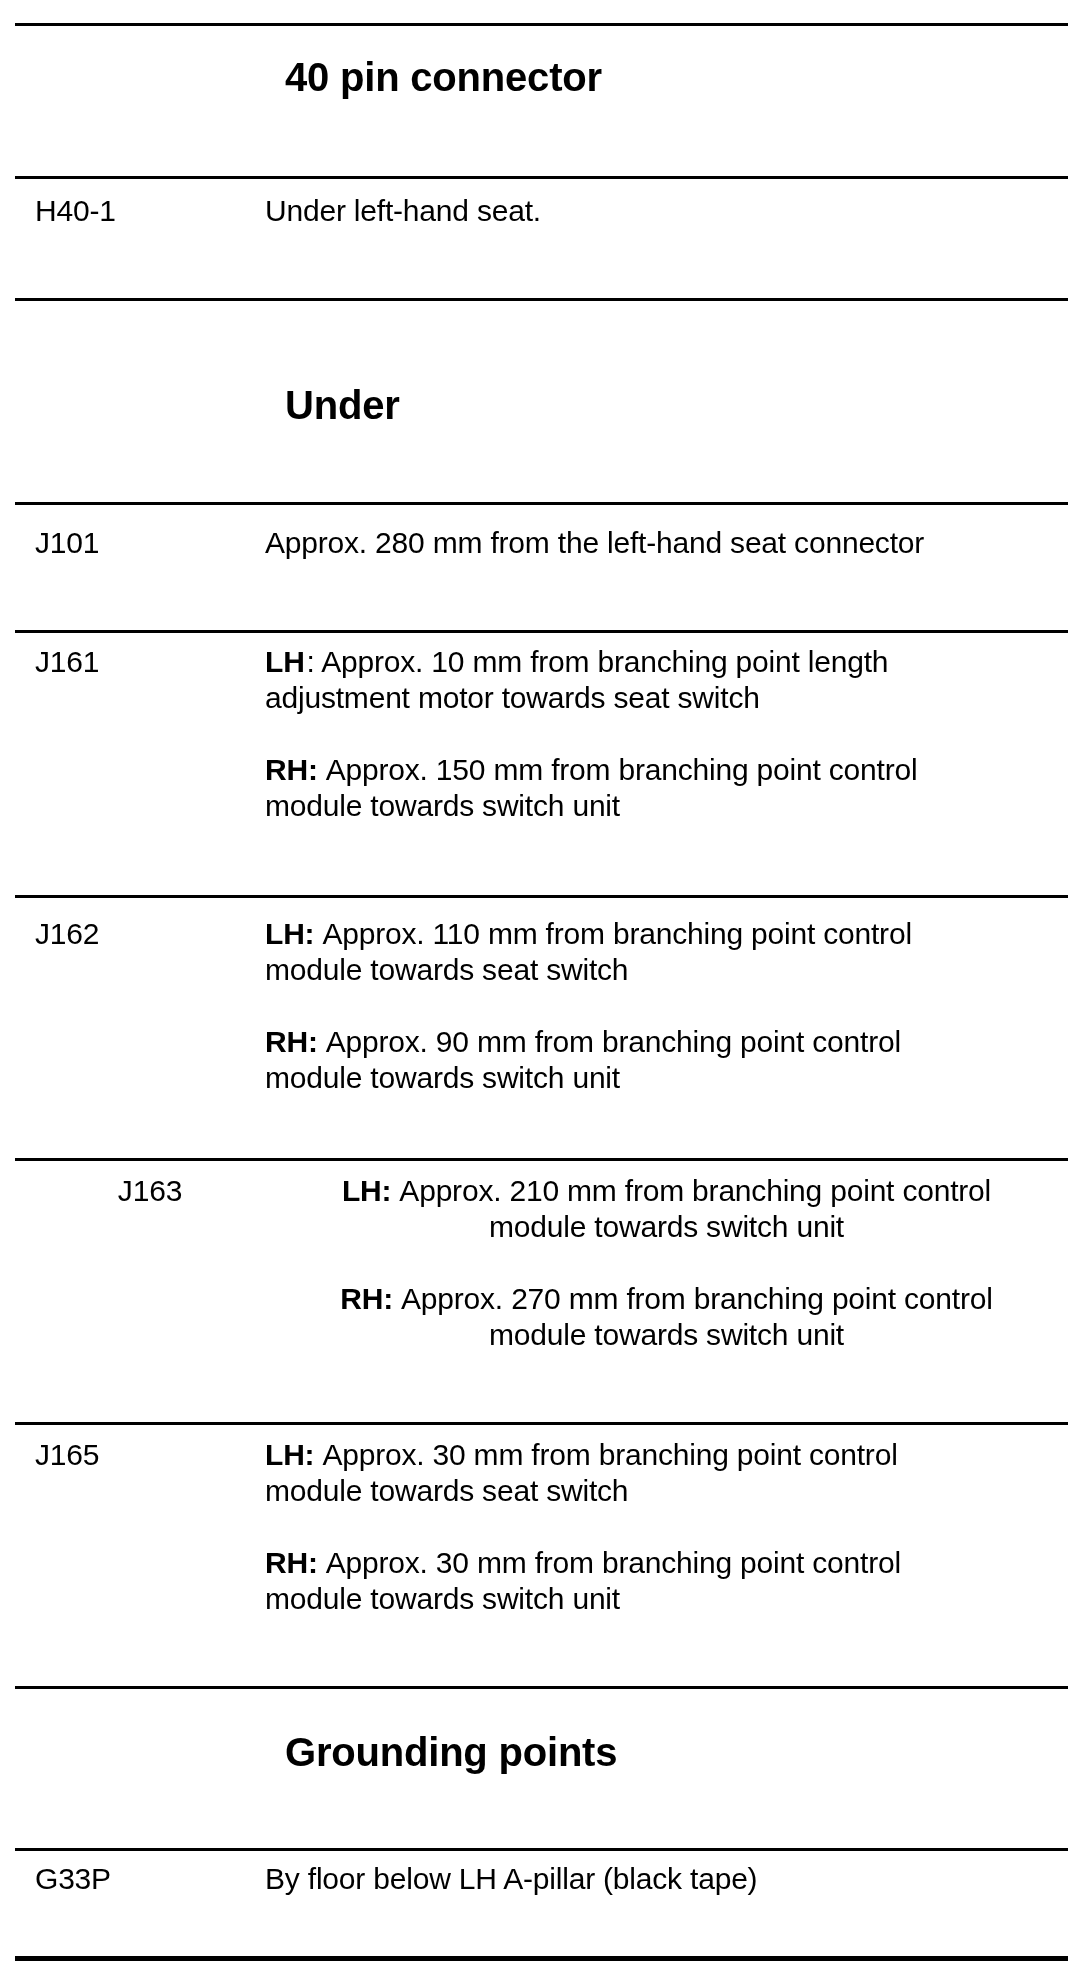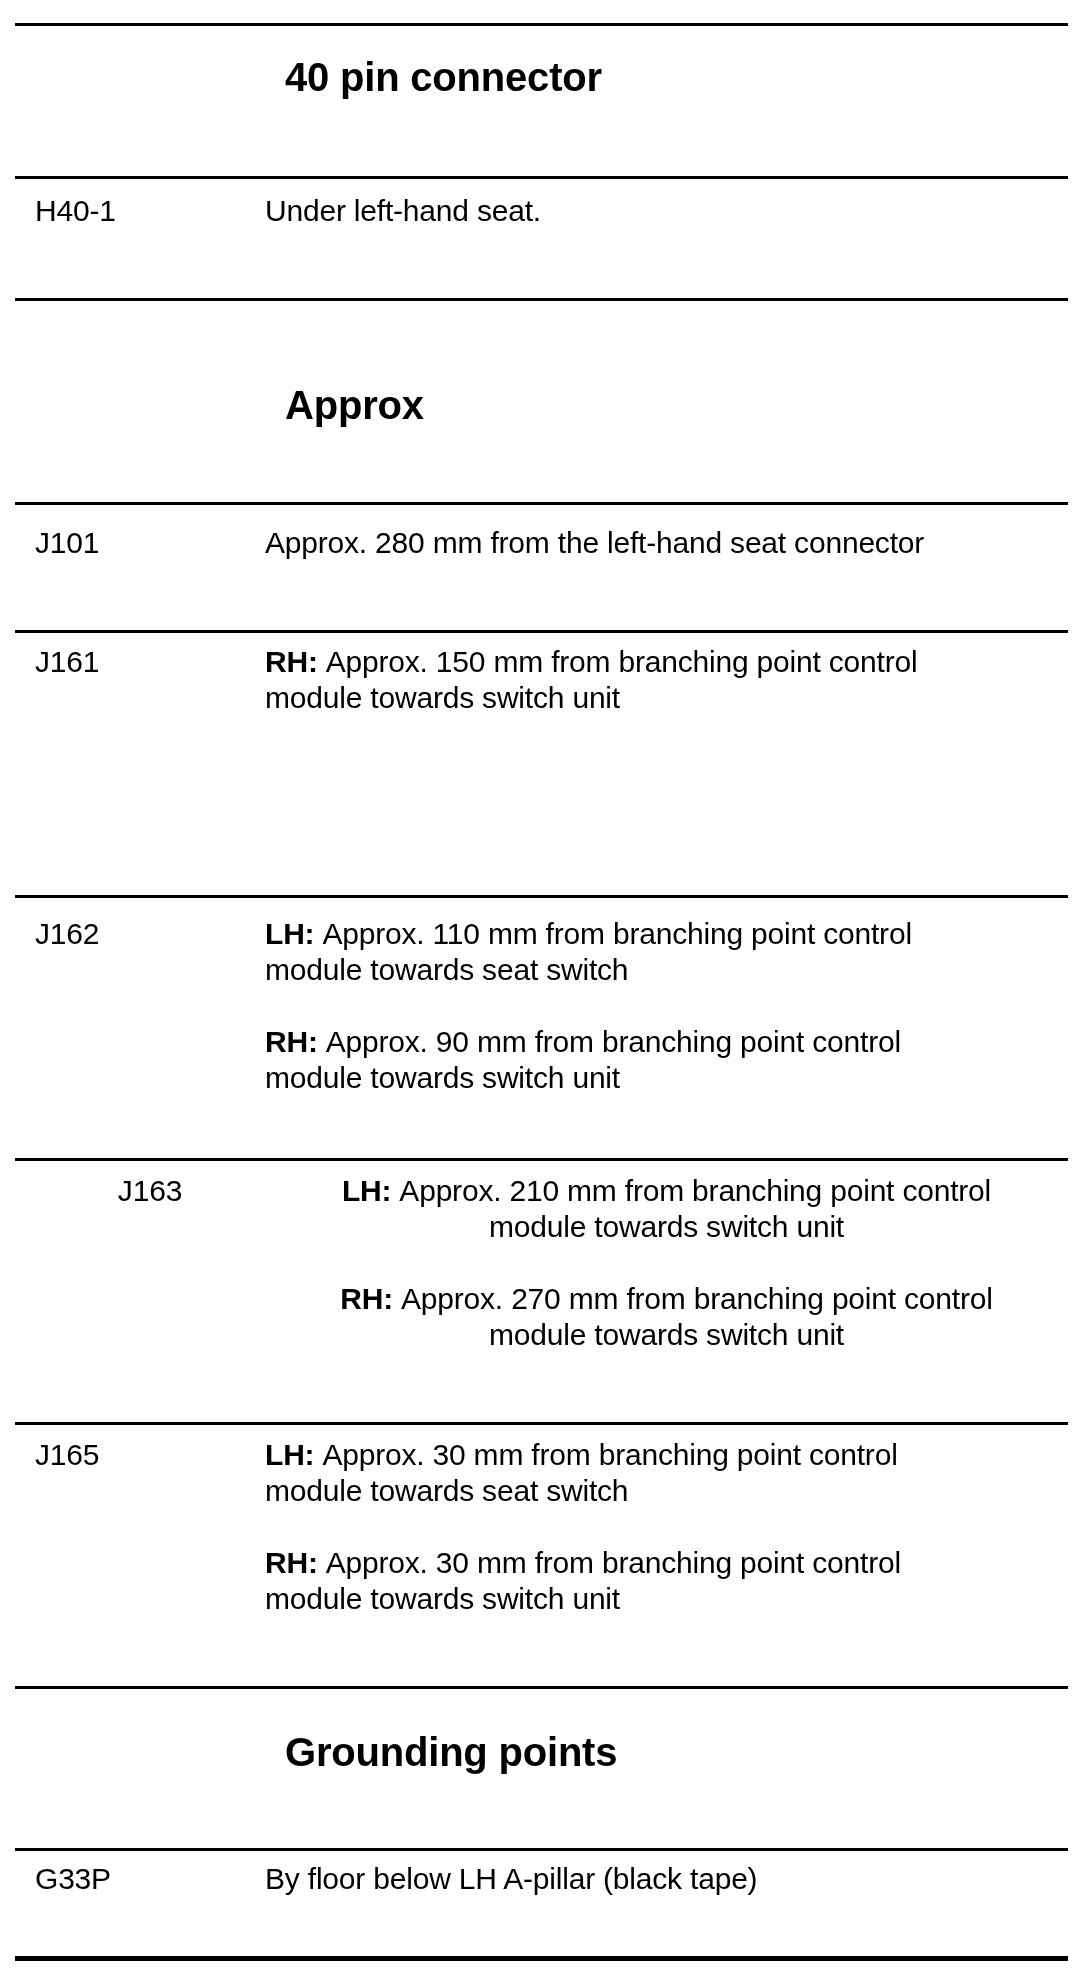--- a/index.html
+++ b/index.html
@@ -57,33 +57,35 @@
   </section>
 
   <section class="sec row-sec sec-h40">
     <div class="col1">H40-1</div>
     <div class="col2">
       <p class="para"><span class="ptext">Under left-hand seat.</span></p>
     </div>
   </section>
 
   <section class="sec heading-sec sec-crimps">
-    <h2 class="heading">Approx</h2>
+    <h2 class="heading">Under</h2>
   </section>
 
   <section class="sec row-sec sec-j101">
     <div class="col1">J101</div>
     <div class="col2">
       <p class="para"><span class="ptext">Approx. 280 mm from the left-hand seat connector</span></p>
     </div>
   </section>
 
   <section class="sec row-sec sec-j161">
     <div class="col1">J161</div>
     <div class="col2">
+      <p class="para"><span class="plabel tight">LH</span><span class="ptext">: Approx. 10 mm from branching point length
+adjustment motor towards seat switch</span></p>
       <p class="para"><span class="plabel">RH:</span><span class="ptext">Approx. 150 mm from branching point control
 module towards switch unit</span></p>
     </div>
   </section>
 
   <section class="sec row-sec sec-j162">
     <div class="col1">J162</div>
     <div class="col2">
       <p class="para"><span class="plabel">LH:</span><span class="ptext">Approx. 110 mm from branching point control
 module towards seat switch</span></p>

